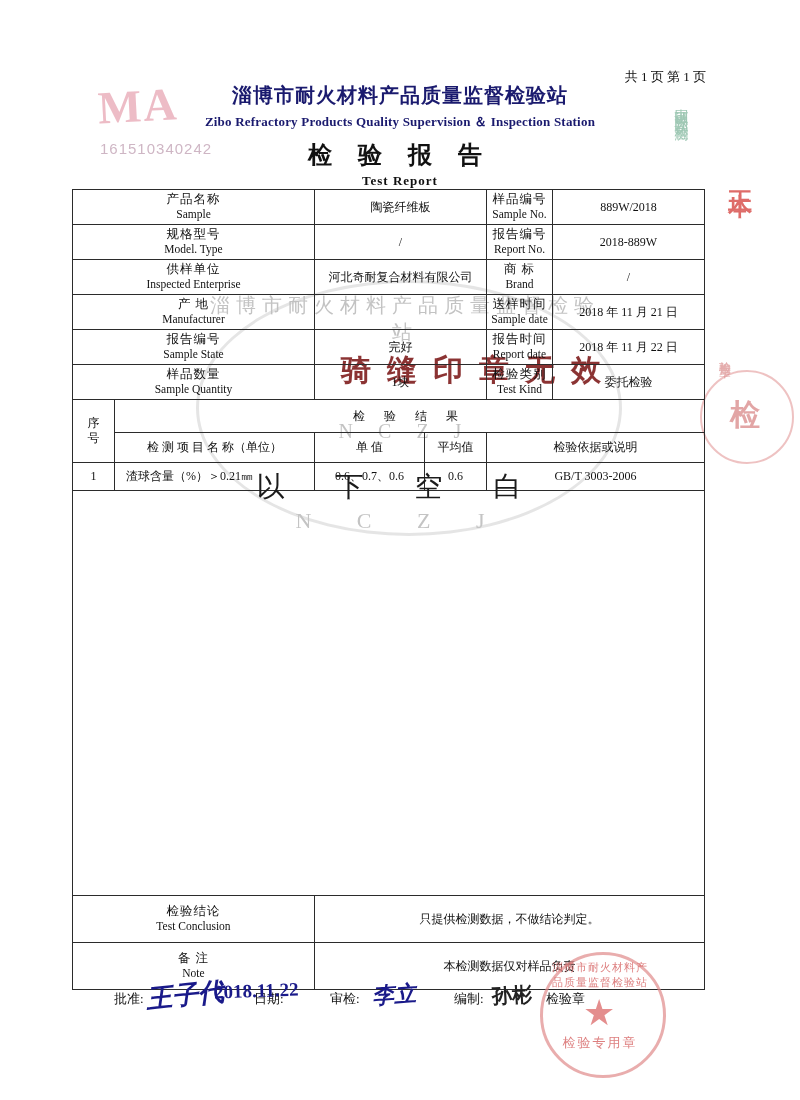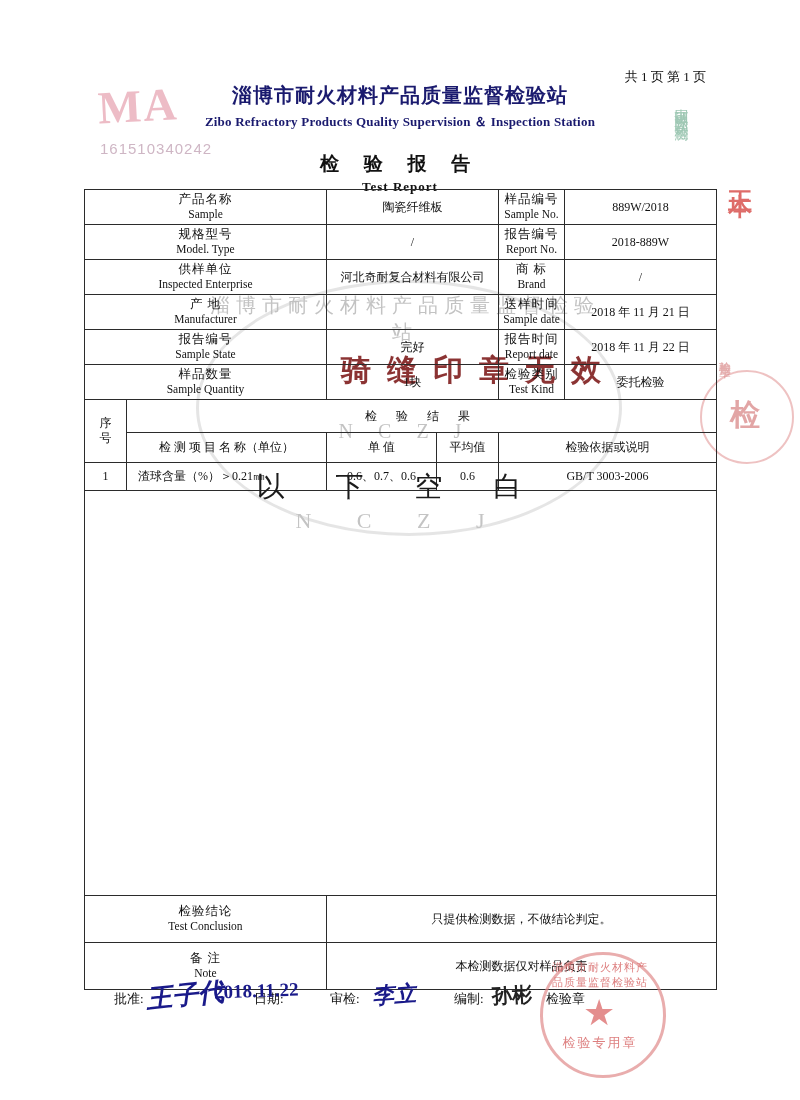--- a/index.html
+++ b/index.html
@@ -216,43 +216,43 @@
     color: #1a1a6e;
   }
   .title-en {
     font-size: 13px;
     font-weight: bold;
     margin-top: 4px;
     color: #1a1a6e;
     letter-spacing: .2px;
   }
   .report-cn {
-    font-size: 19px;
+    font-size: 24px;
     font-weight: bold;
     letter-spacing: 10px;
-    margin-top: 20px;
+    margin-top: 8px;
     text-align: center;
   }
   .report-en {
     font-size: 13px;
     font-weight: bold;
     letter-spacing: 1px;
     margin-top: 2px;
   }
   .page-of {
     position: absolute;
     right: 94px;
     top: 68px;
     font-size: 13px;
   }
 
   
   table.report {
     position: absolute;
-    left: 84px;
+    left: 72px;
     top: 189px;
     width: 632px;
     border-collapse: collapse;
     table-layout: fixed;
   }
   table.report td {
     border: 1px solid #2b2b2b;
     font-size: 12px;
     padding: 2px 4px;
     vertical-align: middle;

